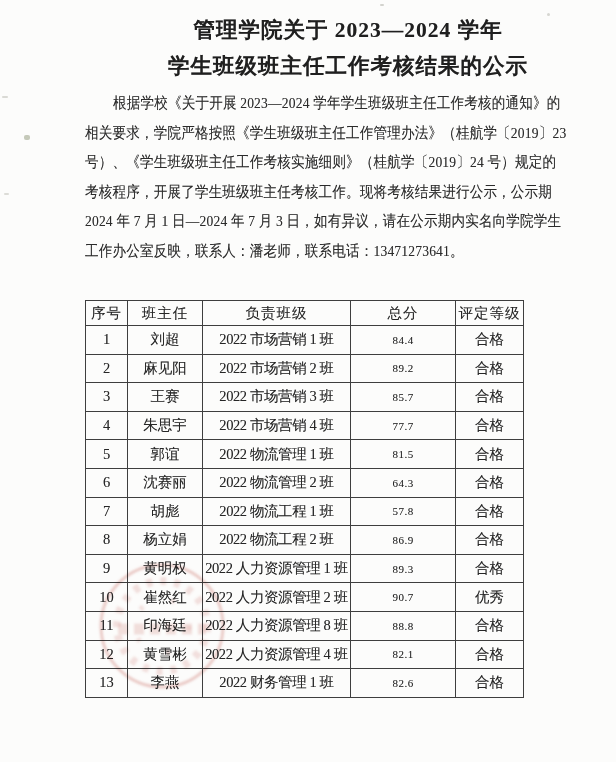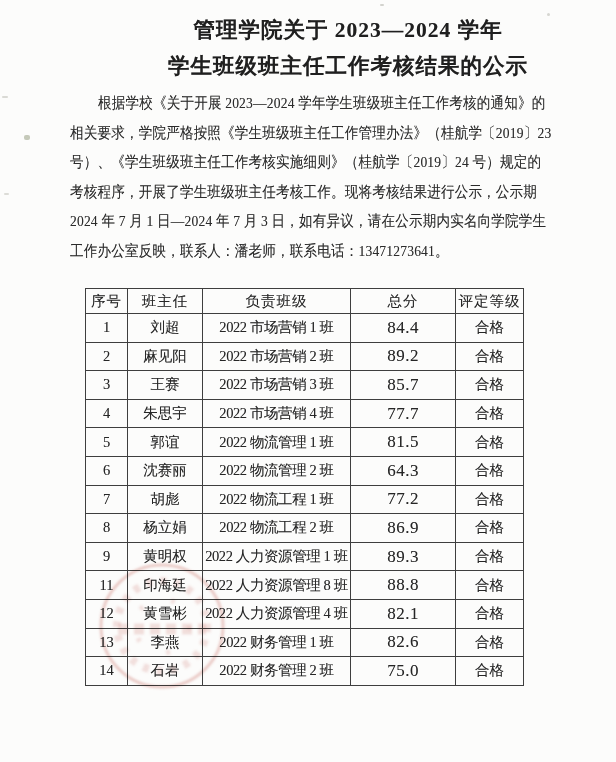--- a/index.html
+++ b/index.html
@@ -19,47 +19,47 @@
     padding-left:40px;
   }
   .title-line{
     font-size:21.5px;font-weight:bold;line-height:36px;
     letter-spacing:1px;color:#1f1f1f;
     text-shadow:0 0 .5px rgba(0,0,0,.4);
     white-space:nowrap;
   }
   
   .body-block{
-    position:absolute;top:88px;left:70px;width:470px;
+    position:absolute;top:88px;left:85px;width:470px;
   }
   .body-line{
     font-size:15.5px;line-height:29.6px;
     white-space:nowrap;width:max-content;
     transform:scaleX(0.875);transform-origin:0 50%;
     letter-spacing:.2px;color:#2b2b2b;
     text-shadow:0 0 .4px rgba(0,0,0,.3);
   }
   .body-line.indent{padding-left:32px;}
   
   table.results{
-    position:absolute;top:288px;left:85px;
+    position:absolute;top:300px;left:85px;
     border-collapse:collapse;
     font-size:14.5px;color:#262626;
     text-shadow:0 0 .4px rgba(0,0,0,.28);
   }
   table.results th,table.results td{
     border:1.2px solid #3e3e3e;
     text-align:center;vertical-align:middle;
     padding:0 2px;white-space:nowrap;
     font-weight:normal;
   }
   table.results th{height:24px;letter-spacing:1px;}
   table.results td{height:27.6px;}
   td.class-cell{letter-spacing:-.4px;margin-top:45px;}
-  td.score-cell{font-size:17px;letter-spacing:.5px;}
+  td.score-cell{font-size:11px;letter-spacing:.5px;}
   
   .stamp{
     position:absolute;left:94px;top:558px;
     width:136px;height:136px;
     opacity:.5;mix-blend-mode:multiply;
     pointer-events:none;
   }
   
   .speck{position:absolute;border-radius:2px;}
   .speck.s1{left:24px;top:135px;width:6px;height:5px;background:#b6bca9;opacity:.8;}
@@ -144,63 +144,63 @@
         <td class="no-cell">6</td>
         <td class="teacher-cell">沈赛丽</td>
         <td class="class-cell">2022 物流管理 2 班</td>
         <td class="score-cell">64.3</td>
         <td class="grade-cell">合格</td>
       </tr>
         <tr>
         <td class="no-cell">7</td>
         <td class="teacher-cell">胡彪</td>
         <td class="class-cell">2022 物流工程 1 班</td>
-        <td class="score-cell">77.2</td>
+        <td class="score-cell">57.8</td>
         <td class="grade-cell">合格</td>
       </tr>
         <tr>
         <td class="no-cell">8</td>
         <td class="teacher-cell">杨立娟</td>
         <td class="class-cell">2022 物流工程 2 班</td>
         <td class="score-cell">86.9</td>
         <td class="grade-cell">合格</td>
       </tr>
         <tr>
         <td class="no-cell">9</td>
         <td class="teacher-cell">黄明权</td>
         <td class="class-cell">2022 人力资源管理 1 班</td>
         <td class="score-cell">89.3</td>
         <td class="grade-cell">合格</td>
       </tr>
         <tr>
+        <td class="no-cell">10</td>
+        <td class="teacher-cell">崔然红</td>
+        <td class="class-cell">2022 人力资源管理 2 班</td>
+        <td class="score-cell">90.7</td>
+        <td class="grade-cell">优秀</td>
+      </tr>
+        <tr>
         <td class="no-cell">11</td>
         <td class="teacher-cell">印海廷</td>
         <td class="class-cell">2022 人力资源管理 8 班</td>
         <td class="score-cell">88.8</td>
         <td class="grade-cell">合格</td>
       </tr>
         <tr>
         <td class="no-cell">12</td>
         <td class="teacher-cell">黄雪彬</td>
         <td class="class-cell">2022 人力资源管理 4 班</td>
         <td class="score-cell">82.1</td>
         <td class="grade-cell">合格</td>
       </tr>
         <tr>
         <td class="no-cell">13</td>
         <td class="teacher-cell">李燕</td>
         <td class="class-cell">2022 财务管理 1 班</td>
         <td class="score-cell">82.6</td>
-        <td class="grade-cell">合格</td>
-      </tr>
-        <tr>
-        <td class="no-cell">14</td>
-        <td class="teacher-cell">石岩</td>
-        <td class="class-cell">2022 财务管理 2 班</td>
-        <td class="score-cell">75.0</td>
         <td class="grade-cell">合格</td>
       </tr>
       </tbody>
   </table>
 
   <svg class="stamp" viewBox="0 0 136 136">
     <defs>
       <filter id="sblur" x="-20%" y="-20%" width="140%" height="140%">
         <feGaussianBlur stdDeviation="1.2"></feGaussianBlur>
       </filter>

